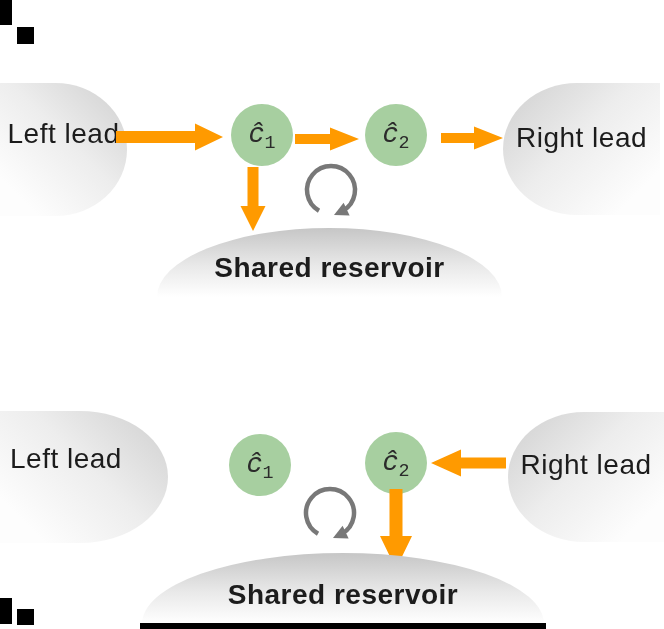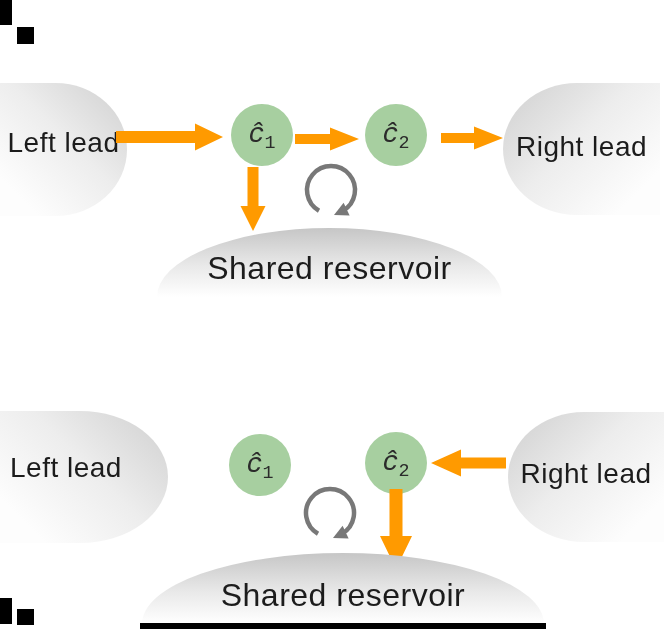--- a/index.html
+++ b/index.html
@@ -7,32 +7,32 @@
     position:relative;width:664px;height:629px;overflow:hidden;background:#ffffff;
     font-family:"Liberation Sans", sans-serif;
   }
   .abs{position:absolute;}
   
   .lead{position:absolute;}
   .lead-left-grad{background:linear-gradient(225deg,#cfcfcf 0%,#ededed 45%,#fdfdfd 85%);}
   .lead-right-grad{background:linear-gradient(135deg,#cfcfcf 0%,#ededed 45%,#fdfdfd 85%);}
   .lead-label{
     position:absolute;font-size:28px;line-height:30px;color:#1c1c1c;
-    white-space:nowrap;letter-spacing:0.5px;margin-top:9px;
+    white-space:nowrap;letter-spacing:0.5px;
   }
   .lead-label.centered{left:0;right:0;text-align:center;}
   
   .dome{
     position:absolute;
     background:linear-gradient(180deg,#c6c6c6 0%,#e9e9e9 55%,#ffffff 100%);
     border-radius:50% 50% 0 0 / 100% 100% 0 0;
   }
   .dome-label{
     position:absolute;left:0;right:0;text-align:center;
-    font-size:32px;line-height:30px;color:#1c1c1c;white-space:nowrap;letter-spacing:0.5px;
+    font-size:28px;line-height:30px;color:#1c1c1c;white-space:nowrap;letter-spacing:0.5px;font-weight:bold;
   }
   
   .site{
     position:absolute;width:62px;height:62px;border-radius:50%;
     background:#a7cfa0;
     display:flex;align-items:center;justify-content:center;
   }
   .site-text{
     font-family:Liberation Mono, monospace;font-style:italic;
     font-size:27px;color:#2b2b2b;line-height:27px;

